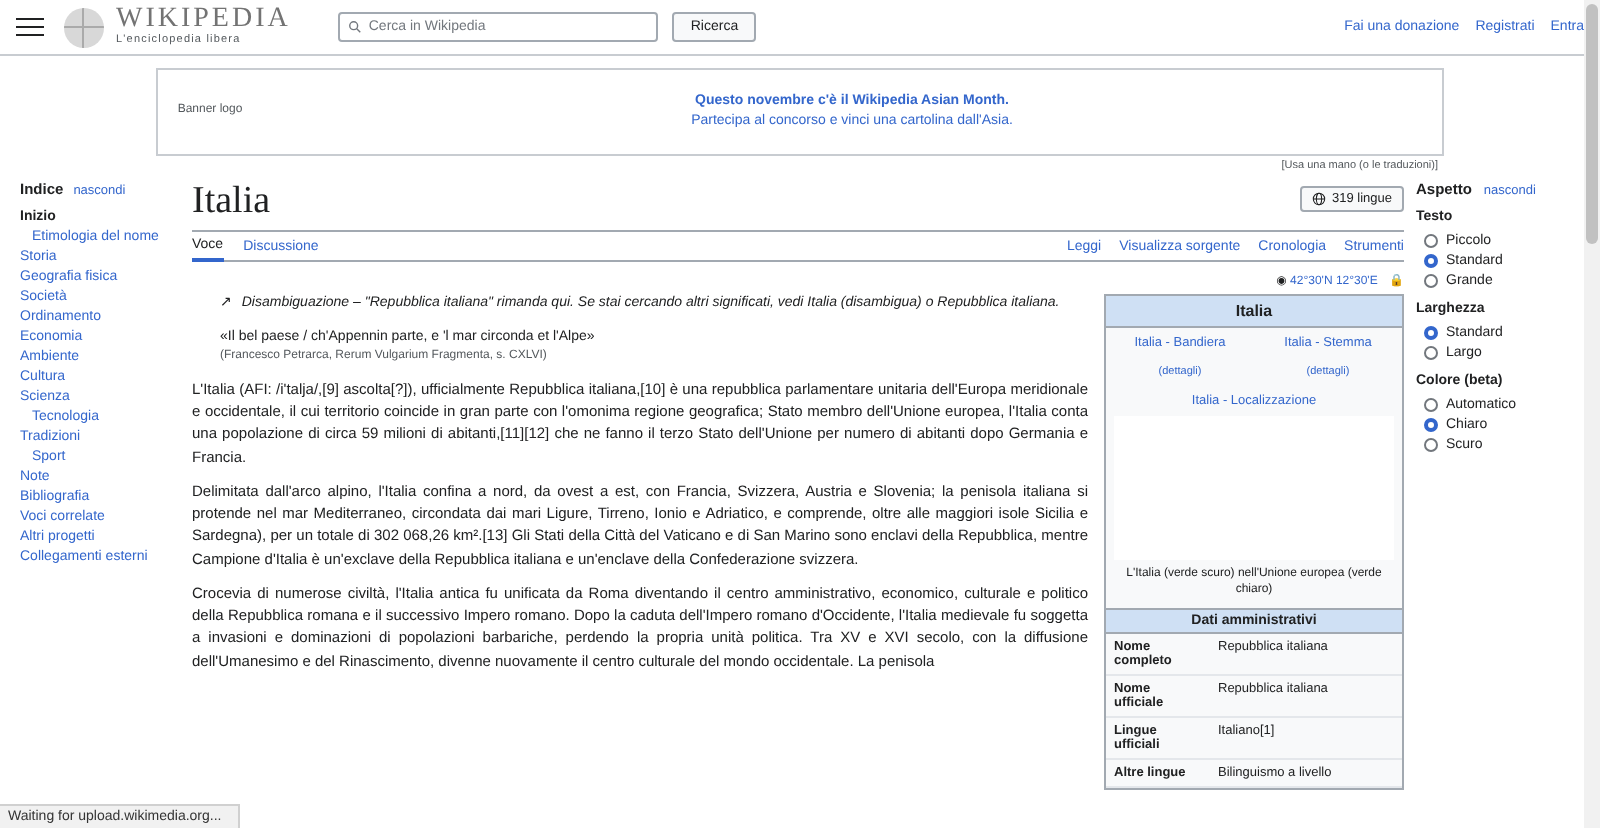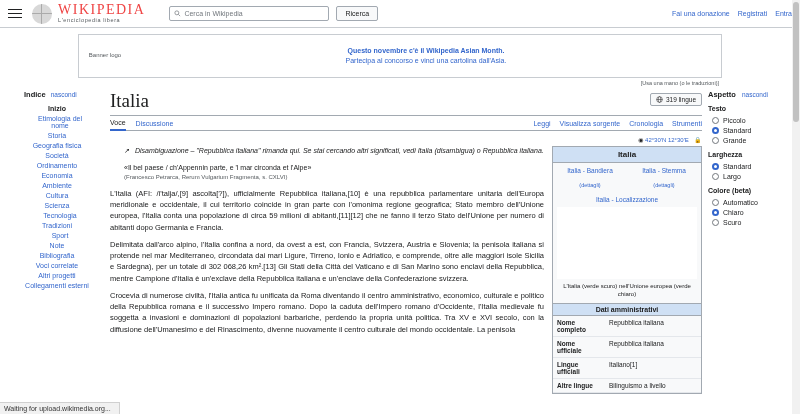--- a/index.html
+++ b/index.html
@@ -28,21 +28,21 @@
   .globe {
     width:20px;height:20px;border-radius:50%;
     background:#d8d8d8; margin-right:6px;
     position:relative; overflow:hidden;
   }
   .globe:before{content:"";position:absolute;left:9px;top:0;width:1px;height:20px;background:#aaa;}
   .globe:after{content:"";position:absolute;top:9px;left:0;height:1px;width:20px;background:#aaa;}
   .wordmark { line-height:1; }
   .wordmark .wm-top {
     font-family:"Liberation Serif", serif;
-    font-size:14px; letter-spacing:1.5px; color:#ef4444;
+    font-size:14px; letter-spacing:1.5px; color:#737373;
   }
   .wordmark .wm-sub { font-size:5.5px; letter-spacing:0.6px; color:#54595d; margin-top:1px;}
   .searchbox {
     margin-left:24px;
     width:160px; height:15px;
     border:1px solid #a2a9b1; border-radius:2px;
     display:flex; align-items:center; padding:0 4px;
     font-size:7px; color:#72777d; background:#fff;
   }
   .searchbox svg { margin-right:3px; }
@@ -68,31 +68,31 @@
     width:52px; text-align:center; font-size:6px; color:#54595d; line-height:1.3;
   }
   .banner-text { flex:1; text-align:center; font-size:7px; color:#3366cc; line-height:1.5; }
   .banner-text b { color:#3366cc; font-weight:bold;}
   .banner-foot {
     position:absolute; right:2px; bottom:-9px; font-size:5.5px; color:#54595d;
   }
 
   
   .body-wrap { display:flex; margin-top:12px; }
-  .sidebar { width:90px; padding-left:16px;text-align:center; }
+  .sidebar { width:90px; padding-left:2px; }
   .sidebar .idx-head {
     display:flex; align-items:baseline; gap:5px;
     font-size:7.5px; font-weight:bold; padding: 0 0 4px 8px;
   }
   .sidebar .idx-head .hide { font-weight:normal; color:#3366cc; font-size:6.5px;}
   .toc a { display:block; padding:1.5px 0 1.5px 8px; font-size:7px; }
   .toc .lvl1 { font-weight:bold; color:#202122; }
   .toc .sub { padding-left:14px; }
 
-  .content { flex:1; padding: 0 6px 0 6px; min-width:0;margin-left:14px; }
+  .content { flex:1; padding: 0 6px 0 6px; min-width:0; }
   .page-title {
     font-family:"Liberation Serif", serif;
     font-size:19px; font-weight:normal;
     border-bottom:1px solid #a2a9b1; padding-bottom:3px; margin:0 0 3px 0;
   }
   .lang-btn {
     float:right; margin-top:-26px;
     border:1px solid #a2a9b1; border-radius:2px;
     background:#f8f9fa; font-size:6.5px; color:#202122;
     padding:2px 5px; display:flex; align-items:center; gap:3px;

